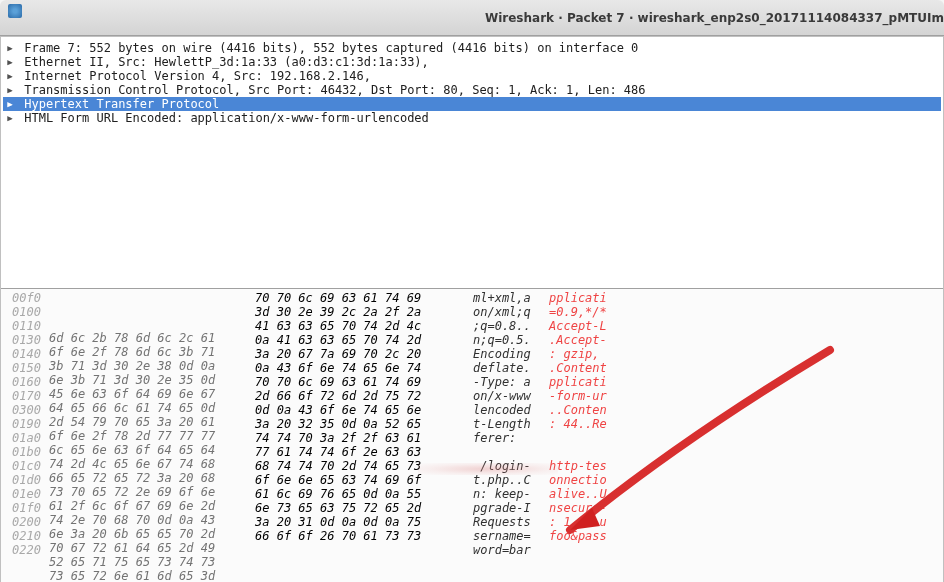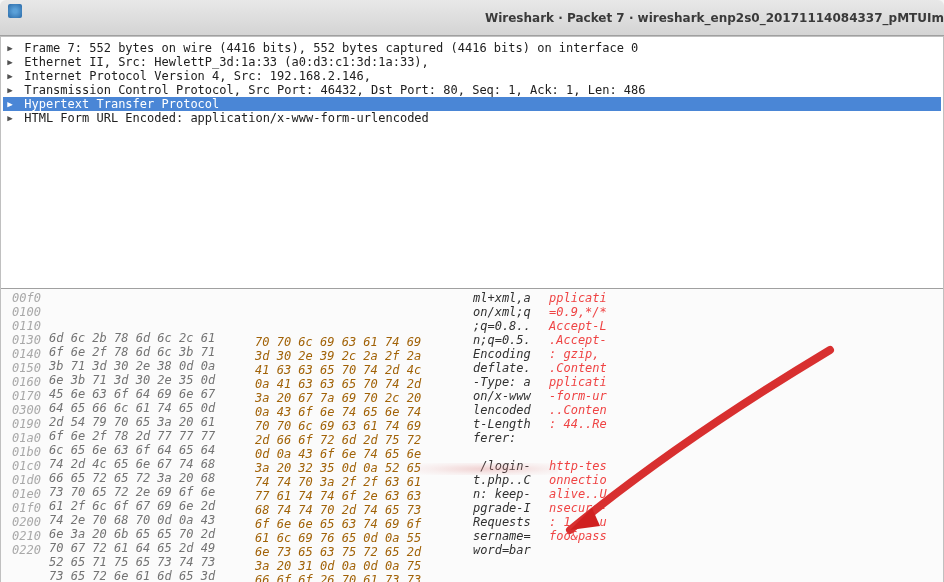--- a/index.html
+++ b/index.html
@@ -88,21 +88,21 @@
     white-space: pre;
     cursor: text;
   }
   .hex-offset {
     width: 48px;
     color: #a8a8a8;
     text-align: right;
     padding-right: 8px;
   }
   .hex-bytes1 { width: 206px; color: #737373; margin-top: 40px; }
-  .hex-bytes2 { width: 218px; color: #a16207; margin-top: 44px; }
+  .hex-bytes2 { width: 218px; color: #000000; }
   .hex-ascii1 { width: 76px; color: #303030; }
   .hex-ascii2 { color: #ef4444; }
   .arrow-overlay {
     position: absolute;
     left: 530px;
     top: 340px;
     width: 320px;
     height: 220px;
     pointer-events: none;
   }

